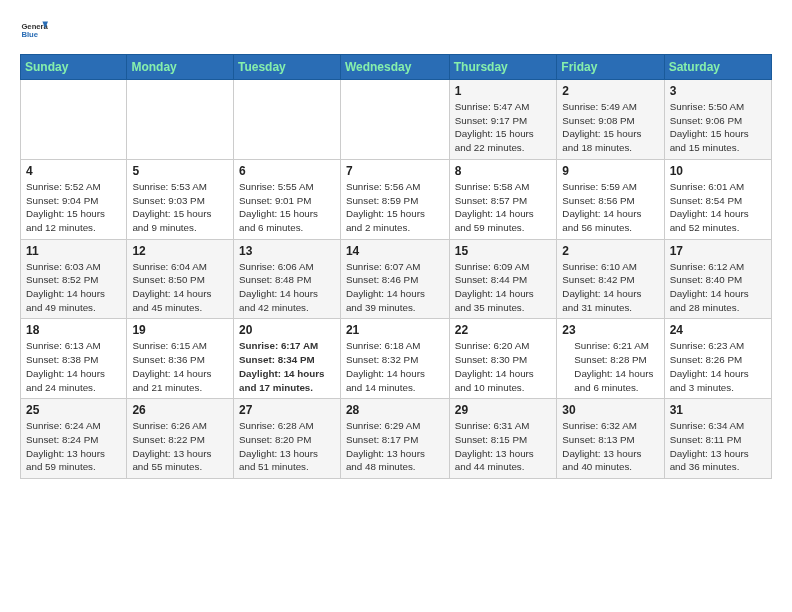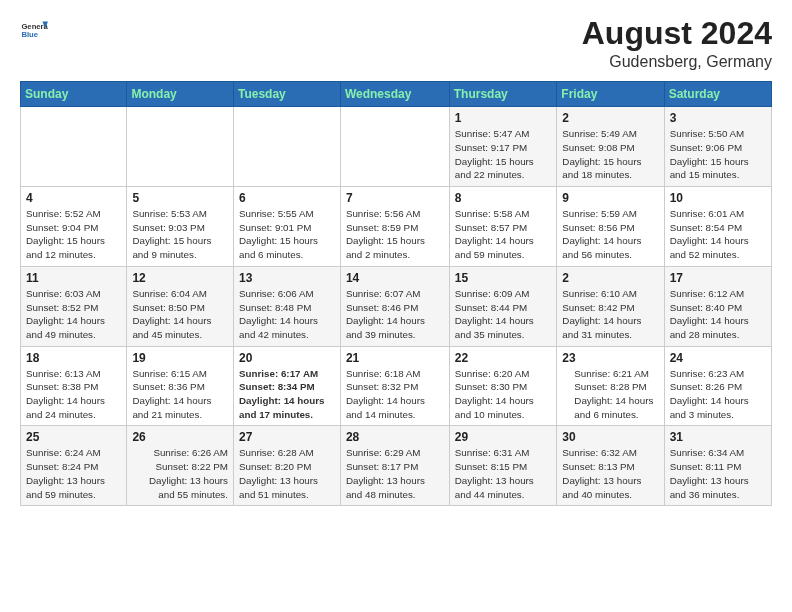--- a/index.html
+++ b/index.html
@@ -92,24 +92,20 @@
 <body>
 
 <div class="page">
   <div class="header-row">
     <div class="logo">
       <svg class="logo-icon" viewBox="0 0 40 40" xmlns="http://www.w3.org/2000/svg">
         <text x="2" y="18" font-size="11" font-weight="bold" fill="#333" font-family="Arial">General</text>
         <text x="2" y="30" font-size="11" font-weight="bold" fill="#2a6db5" font-family="Arial">Blue</text>
         <polygon points="32,8 40,8 36,18" fill="#2a6db5"></polygon>
       </svg>
-    </div>
-    <div class="title-block">
-      <div class="main-title">August 2024</div>
-      <div class="subtitle">Gudensberg, Germany</div>
     </div>
   </div>
 
   <table class="calendar">
     <thead>
       <tr>
         <th>Sunday</th>
         <th>Monday</th>
         <th>Tuesday</th>
         <th>Wednesday</th>
@@ -302,21 +298,21 @@
         <tr class="even-row">
           <td>
             <span class="cell-day">25</span>
             <div class="cell-info" style="white-space: pre-line;">Sunrise: 6:24 AM
 Sunset: 8:24 PM
 Daylight: 13 hours
 and 59 minutes.</div>
           </td>
           <td>
             <span class="cell-day">26</span>
-            <div class="cell-info" style="white-space: pre-line; text-align: right;">Sunrise: 6:26 AM
+            <div class="cell-info" style="white-space: pre-line;">Sunrise: 6:26 AM
 Sunset: 8:22 PM
 Daylight: 13 hours
 and 55 minutes.</div>
           </td>
           <td>
             <span class="cell-day">27</span>
             <div class="cell-info" style="white-space: pre-line;">Sunrise: 6:28 AM
 Sunset: 8:20 PM
 Daylight: 13 hours
 and 51 minutes.</div>

